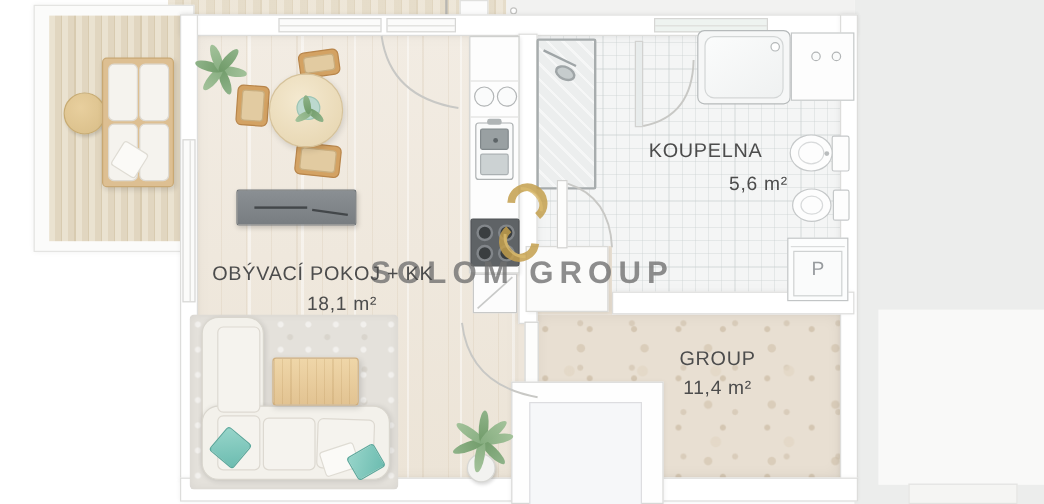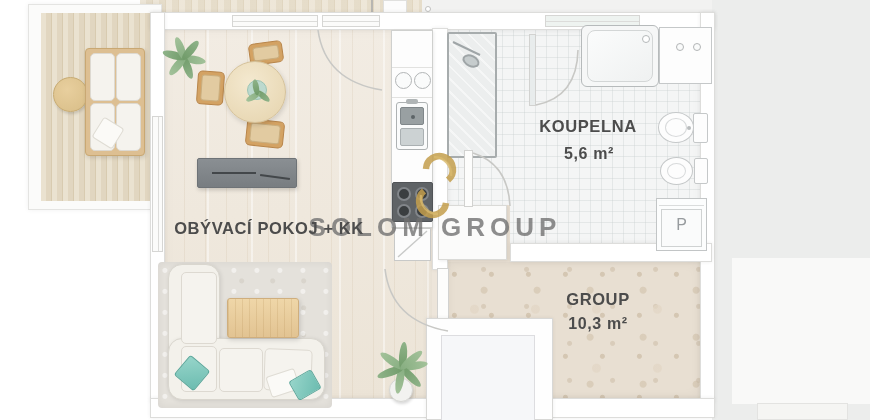--- a/index.html
+++ b/index.html
@@ -4,21 +4,21 @@
 <style>
   html,body{margin:0;padding:0;background:#fff;}
   *{box-sizing:border-box;}
   #stage{position:relative;width:870px;height:420px;overflow:hidden;background:#ffffff;
          font-family:"Liberation Sans",sans-serif;}
   .abs{position:absolute;}
   .wall{position:absolute;background:#ffffff;border:1px solid #dddddb;box-shadow:0 0 4px rgba(0,0,0,.07);}
   .glaz{position:absolute;background:#fbfbfa;border:1px solid #d6d6d4;}
   .glaz i{position:absolute;left:0;right:0;top:50%;border-top:1px solid #dcdcda;}
   .leafdoor{position:absolute;background:#fdfdfc;border:1px solid #d2d2d0;}
-  .label{position:absolute;color:#4c4c4c;text-align:center;letter-spacing:.6px;font-weight:700;}
+  .label{position:absolute;color:#4c4c4c;text-align:center;letter-spacing:.6px;font-weight:400;}
   .room-name{font-size:16.5px;}
   .room-area{font-size:16px;}
   .cushion{position:absolute;background:#f5f3ee;border:1px solid #ddd9d1;border-radius:5px;}
   .pillow-teal{position:absolute;background:linear-gradient(135deg,#97d5ca,#6cbcb0);border:1px solid #5aa89c;border-radius:3px;}
   .pillow-white{position:absolute;background:#fbfaf7;border:1px solid #dfdcd4;border-radius:3px;}
   .leaf{position:absolute;width:24px;height:8px;border-radius:50%;
         background:linear-gradient(90deg,#86ad80,#a3c29a);transform-origin:2px 4px;}
   .leaf.d{background:linear-gradient(90deg,#6f9a68,#8fb389);}
   .chair{position:absolute;background:#d3a263;border:1px solid #b8854a;border-radius:5px;}
   .chair i{position:absolute;inset:3px;background:#e2cba1;border:1px solid #c9ae7f;border-radius:3px;}
@@ -253,20 +253,21 @@
       <path d="M 20,41 A 13.5,13.5 0 1 0 42,53"></path>
     </g>
     <g fill="none" stroke="#d9ba6e" stroke-width="2.5" opacity="0.8">
       <path d="M 47,26 A 17,17 0 0 0 30,7"></path>
       <path d="M 17,45 A 17,17 0 0 0 34,64"></path>
     </g>
   </svg>
   <div class="wm-text" style="left:258px;top:212px;width:354px;font-size:26px;letter-spacing:5px;">SOLOM GROUP</div>
 
   <div class="label room-name" style="left:156px;top:219px;width:226px;">OBÝVACÍ POKOJ + KK</div>
+  <div class="label room-area" style="left:172px;top:245px;width:226px;">18,1 m²</div>
 
   <div class="label room-name" style="left:513px;top:117px;width:150px;">KOUPELNA</div>
-  <div class="label room-area" style="left:498px;top:145px;width:150px;padding-left:32px;">5,6 m²</div>
+  <div class="label room-area" style="left:541px;top:145px;width:150px;padding-left:32px;">5,6 m²</div>
 
   <div class="label room-name" style="left:518px;top:290px;width:160px;">GROUP</div>
-  <div class="label room-area" style="left:518px;top:315px;width:160px;">10,3 m²</div>
+  <div class="label room-area" style="left:518px;top:315px;width:160px;">11,4 m²</div>
 
 </div>
 
 </body></html>

